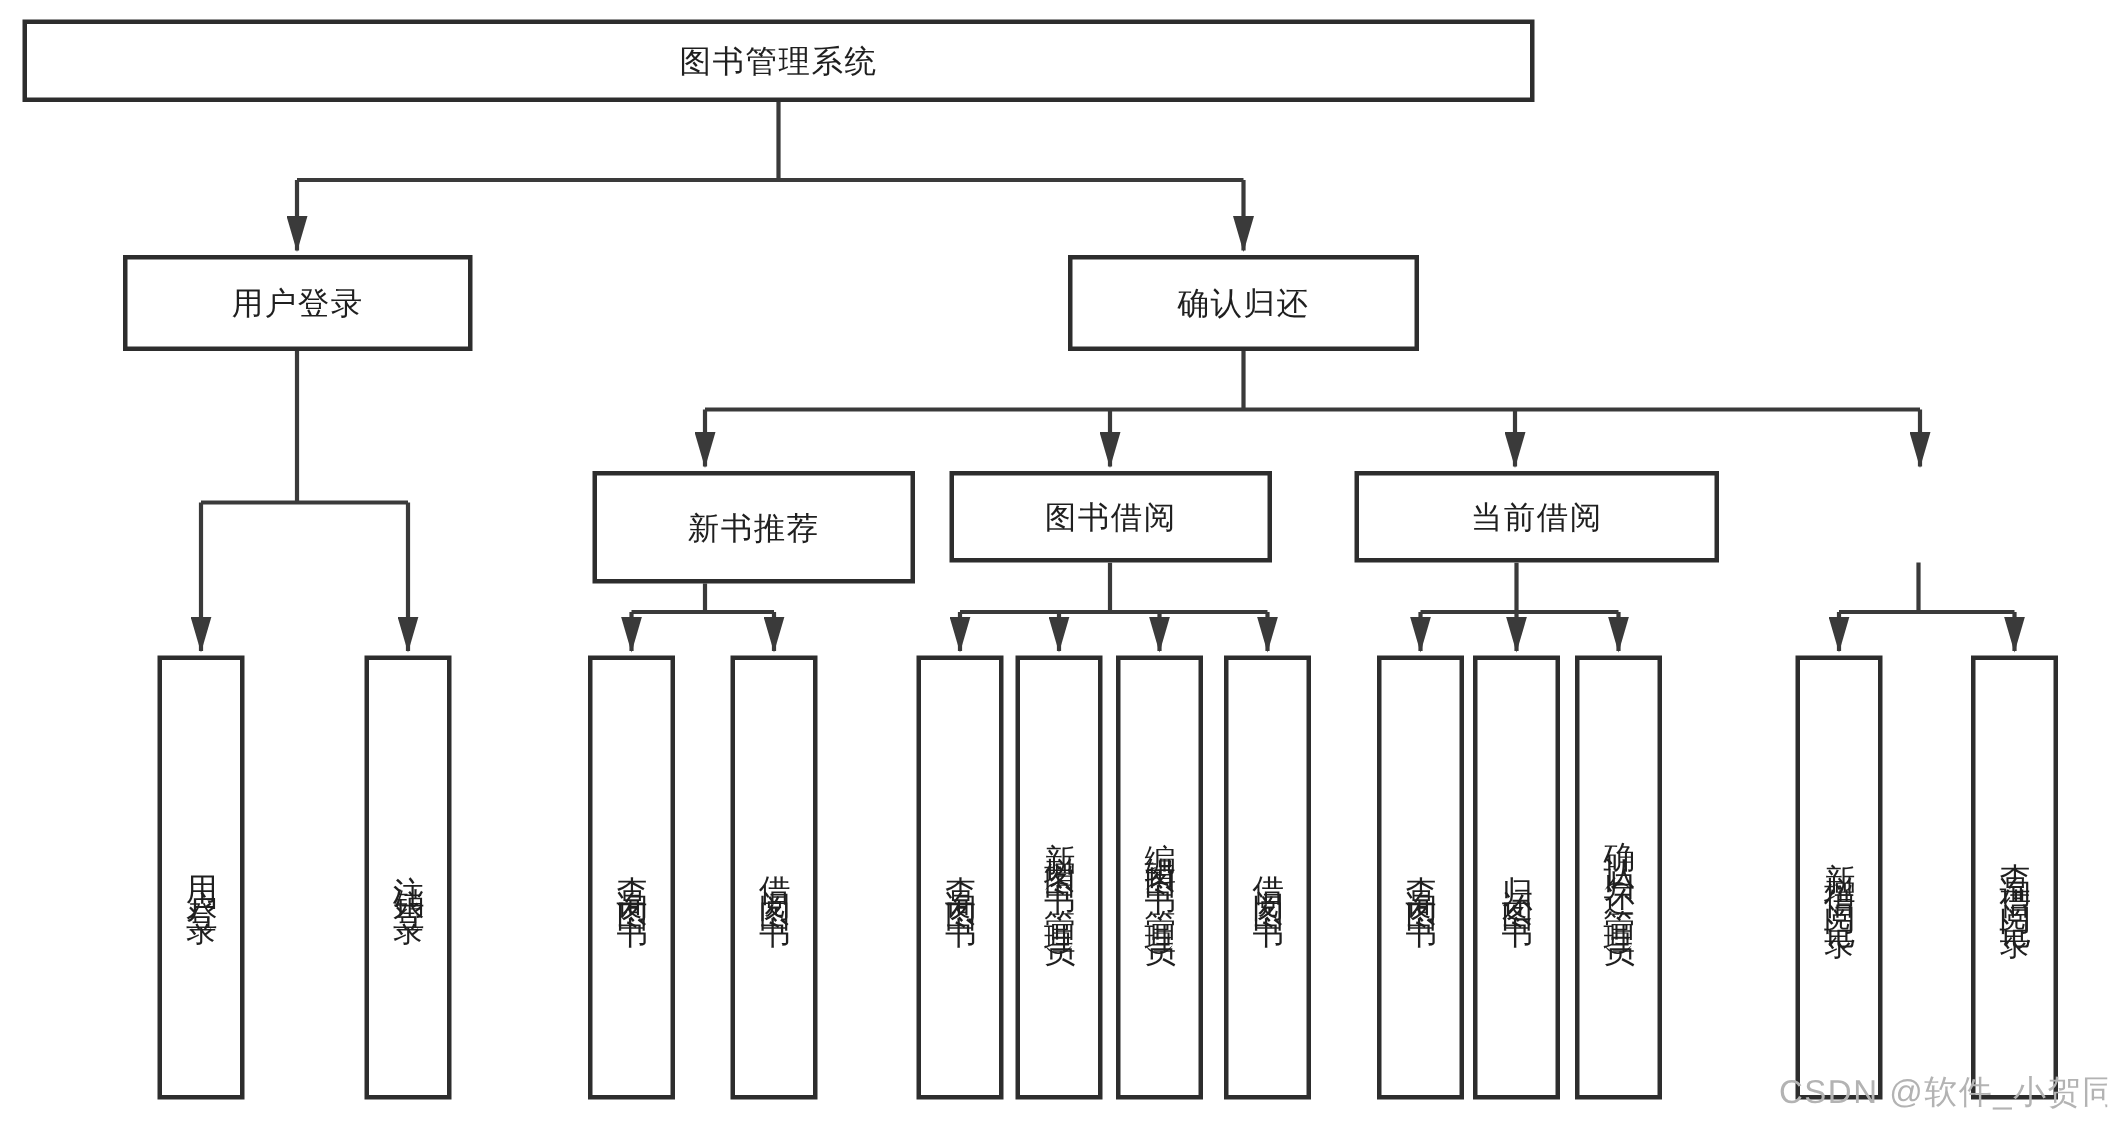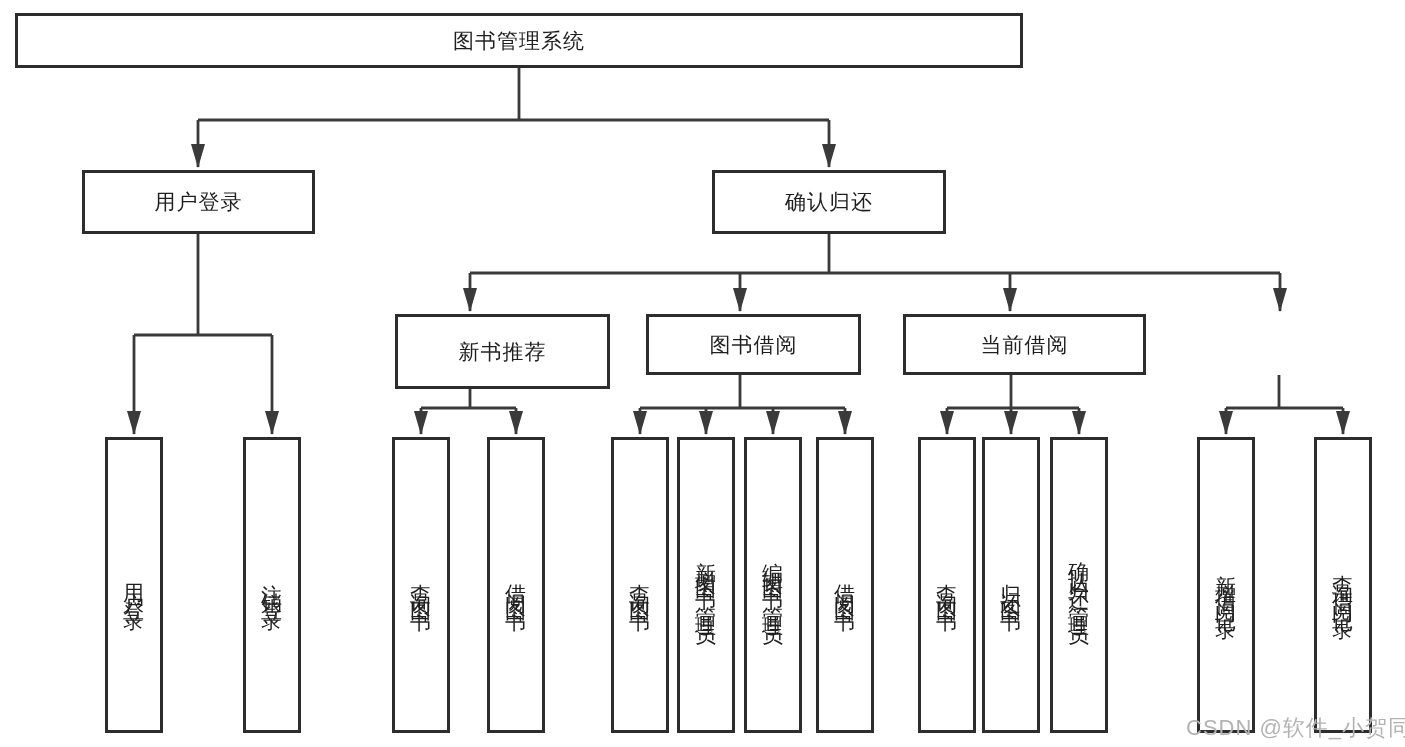--- a/index.html
+++ b/index.html
@@ -117,21 +117,21 @@
   <div class="hbox" style="left:82px; top:170px; width:233px; height:64px;">
     <span>用户登录</span>
   </div>
   <div class="hbox" style="left:712px; top:170px; width:234px; height:64px;">
     <span>确认归还</span>
   </div>
 
   <div class="hbox" style="left:363px; top:314px; width:215px; height:75px;margin-left:32px;">
     <span>新书推荐</span>
   </div>
-  <div class="hbox" style="left:646px; top:314px; width:215px; height:61px;">
+  <div class="hbox" style="left:633px; top:314px; width:215px; height:61px;">
     <span>图书借阅</span>
   </div>
   <div class="hbox" style="left:903px; top:314px; width:243px; height:61px;">
     <span>当前借阅</span>
   </div>
 
   <div class="vbox" style="left:105px;">
     <span>用户登录</span>
   </div>
   <div class="vbox" style="left:243px;">

